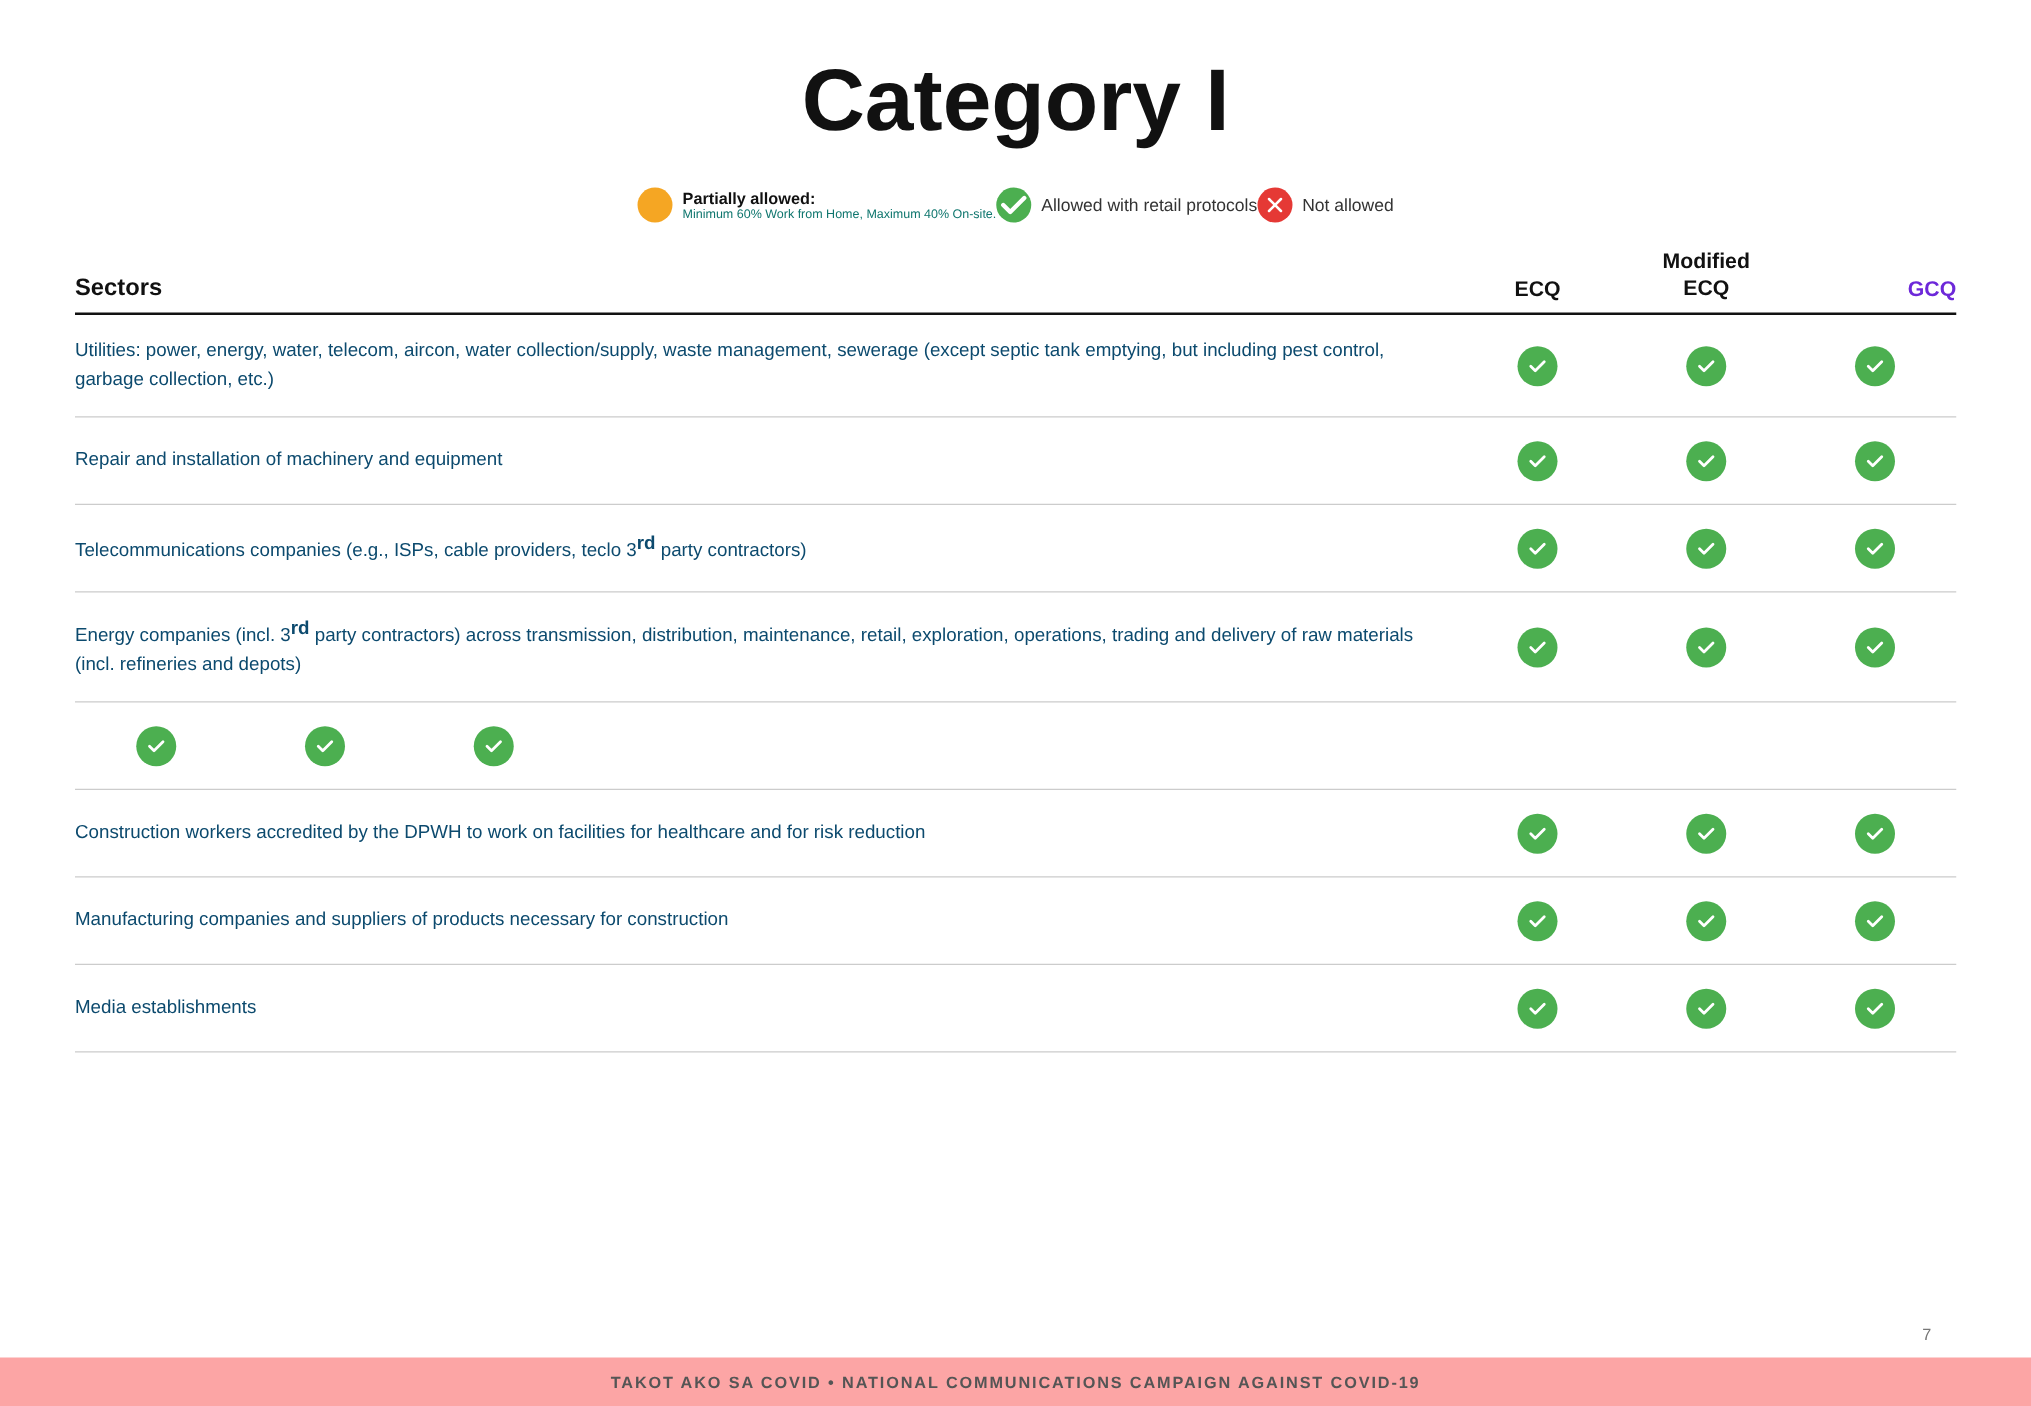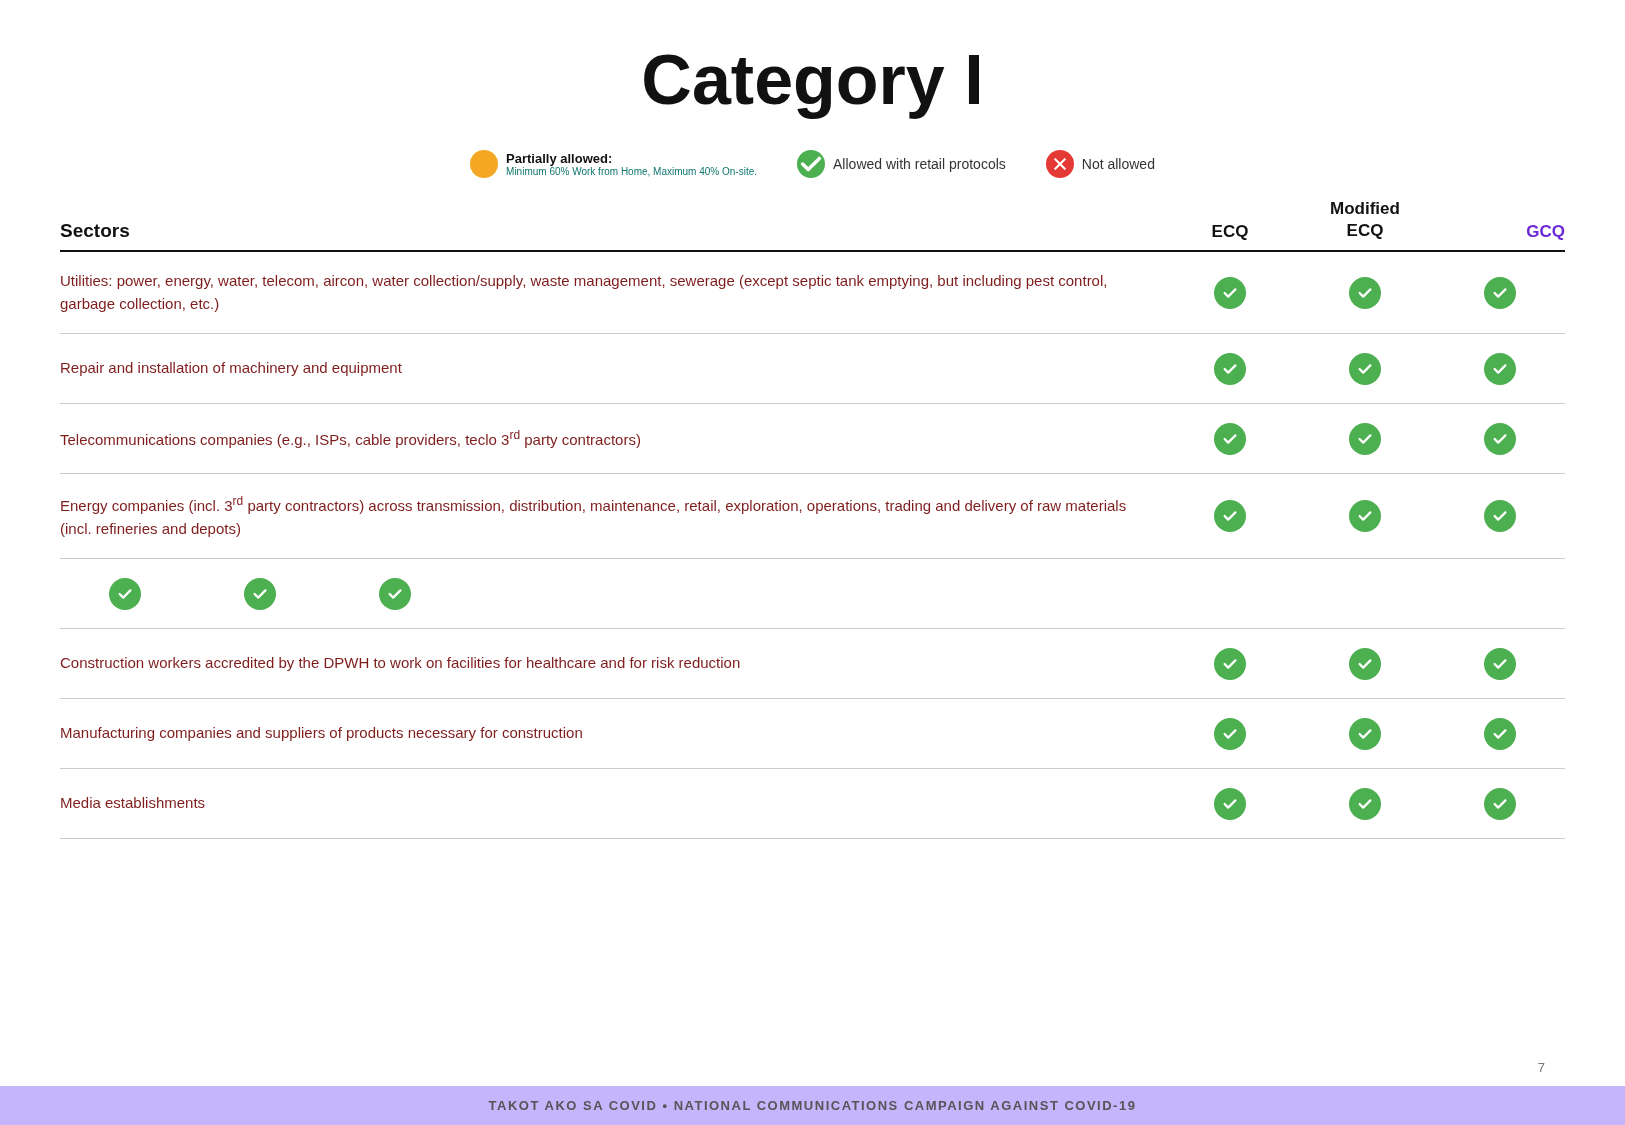--- a/index.html
+++ b/index.html
@@ -16,21 +16,20 @@
       font-size: 70px;
       font-weight: bold;
       padding: 40px 0 20px 0;
       color: #111;
     }
 
     .legend-bar {
       display: flex;
       align-items: center;
       justify-content: center;
-      gap: 40px;
       padding: 10px 80px 20px 80px;
     }
 
     .legend-item {
       display: flex;
       align-items: center;
       gap: 8px;
     }
 
     .legend-text-block {
@@ -155,49 +154,50 @@
       display: flex;
       align-items: center;
       border-bottom: 1px solid #ccc;
       padding: 18px 0;
       min-height: 70px;
     }
 
     .data-row .sector-text {
       flex: 1;
       font-size: 15px;
-      color: #7f1d1d;
+      color: #0c4a6e;
       line-height: 1.5;
       padding-right: 20px;
     }
 
     .data-row .cell {
       width: 130px;
       display: flex;
       align-items: center;
       justify-content: center;
     }
 
     .data-row .cell-mod {
       width: 140px;
       display: flex;
       align-items: center;
       justify-content: center;
     }
 
     sup {
-      font-size: 12px;
+      font-size: 15px;
+      font-weight: bold;
     }
 
     .footer {
       position: absolute;
       bottom: 0;
       left: 0;
       right: 0;
-      background: #c4b5fd;
+      background: #fca5a5;
       text-align: center;
       padding: 12px 0;
       font-size: 13px;
       font-weight: bold;
       letter-spacing: 1.5px;
       color: #555;
     }
 
     .page-number {
       position: absolute;

